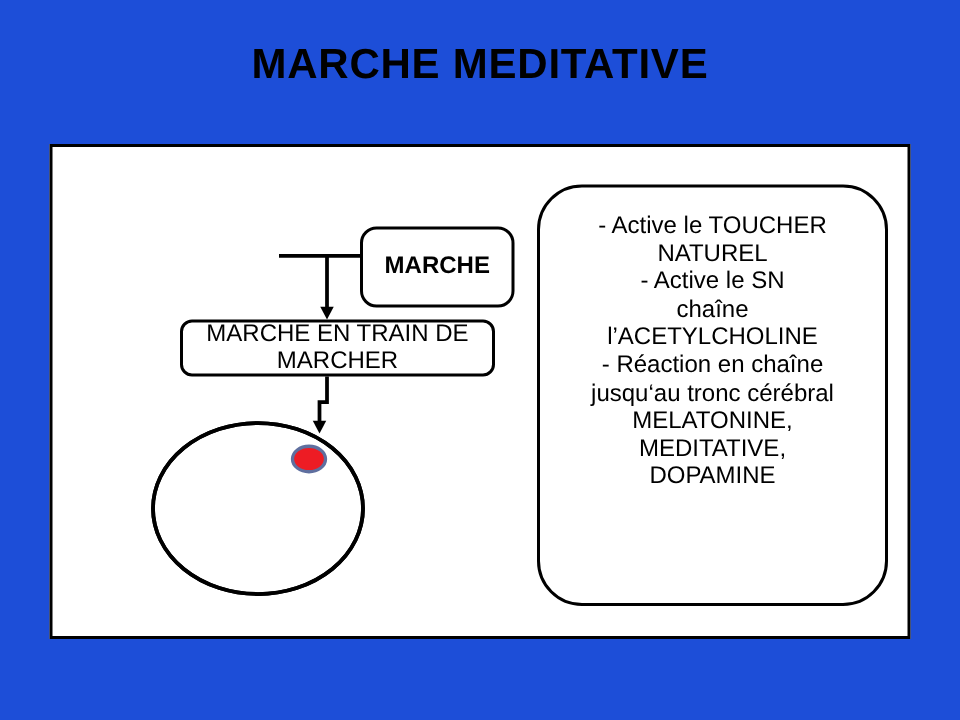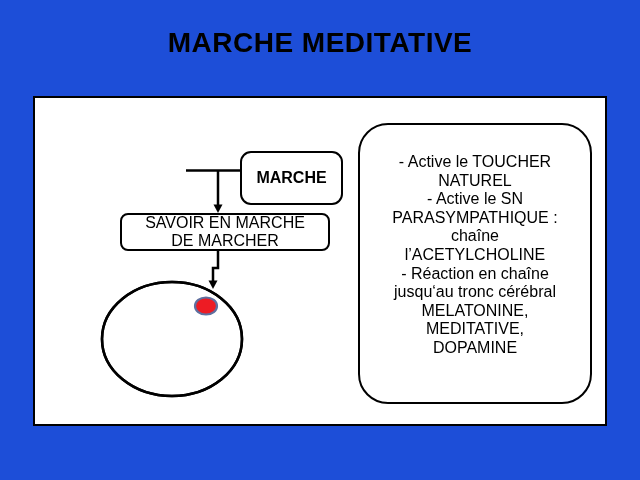--- a/index.html
+++ b/index.html
@@ -48,21 +48,21 @@
   .node-savoir { left: 120px; top: 213px; width: 210px; height: 38px; border-radius: 8px; }
   .node-label-bold { font-size: 16px; font-weight: bold; white-space: nowrap; }
   .node-label { font-size: 16px; font-weight: normal; line-height: 18px; padding: 0 10px; }
   .info-box {
     position: absolute;
     left: 358px; top: 123px;
     width: 234px; height: 281px;
     border: 2.5px solid #000000;
     border-radius: 30px;
     background: #ffffff;
-    padding-top: 28px;
+    padding-top: 17px;
     text-align: center;
   }
   .info-line {
     font-size: 16px;
     line-height: 18.6px;
     white-space: nowrap;
   }
   .overlay-svg {
     position: absolute;
     left: 0; top: 0;
@@ -78,28 +78,27 @@
   <div class="slide-title">MARCHE MEDITATIVE</div>
 
   <div class="diagram-frame"></div>
 
 
   <div class="node node-marche">
     <span class="node-label-bold">MARCHE</span>
   </div>
 
   <div class="node node-savoir">
-    <span class="node-label">SAVOIR EN MARCHE DE MARCHER</span>
+    <span class="node-label">MARCHE EN TRAIN DE MARCHER</span>
   </div>
 
   <div class="info-box">
     <div class="info-line">- Active le TOUCHER</div>
     <div class="info-line">NATUREL</div>
     <div class="info-line">- Active le SN</div>
-    <div class="info-line">PARASYMPATHIQUE :</div>
     <div class="info-line">chaîne</div>
     <div class="info-line">l’ACETYLCHOLINE</div>
     <div class="info-line">- Réaction en chaîne</div>
     <div class="info-line">jusqu‘au tronc cérébral</div>
     <div class="info-line">MELATONINE,</div>
     <div class="info-line">MEDITATIVE,</div>
     <div class="info-line">DOPAMINE</div>
   </div>
 
   <svg class="overlay-svg" viewBox="0 0 640 480" xmlns="http://www.w3.org/2000/svg">

